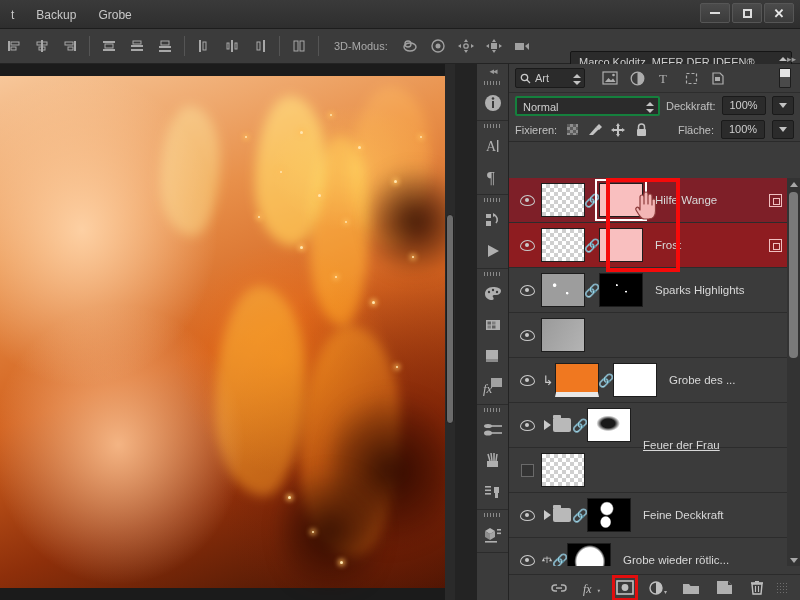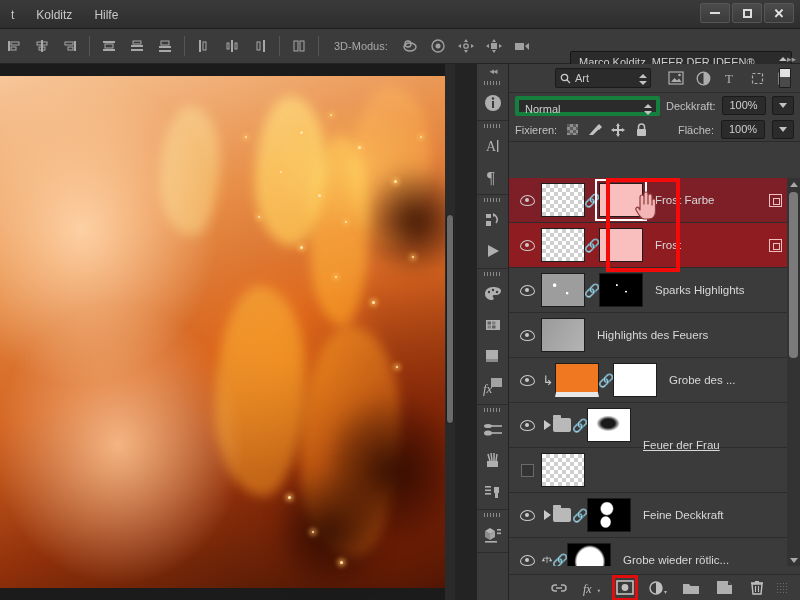--- a/index.html
+++ b/index.html
@@ -149,37 +149,37 @@
     position: absolute; left: -7px; top: 2px;
     width: 0; height: 0; border-left: 4px solid transparent; border-right: 4px solid transparent;
     border-top: 5px solid #bdbdbd;
   }
 
   .filter-row {
     height: 29px; background: #3b3b3b; display: flex; align-items: center;
     padding: 0 6px; border-bottom: 1px solid #2d2d2d;
   }
   .kind-select {
-    width: 96px; height: 20px; background: #2b2b2b; border: 1px solid #1a1a1a;
+    width: 70px; height: 20px; background: #2b2b2b; border: 1px solid #1a1a1a;
     border-radius: 2px; color: #c8c8c8; font-size: 11px;
-    display: flex; align-items: center; gap: 4px; padding: 0 4px; position: relative; margin-left: 40px;
+    display: flex; align-items: center; gap: 4px; padding: 0 4px; position: relative;
   }
   .kind-select .spin { right: 3px; top: 2px; }
   .filter-icons { display: flex; align-items: center; gap: 9px; margin-left: 16px; }
   .filt-ico { width: 18px; height: 18px; display:flex;align-items:center;justify-content:center; opacity:.85; }
   .toggle-sw {
     position: absolute; right: 9px; width: 12px; height: 20px; border: 1px solid #1d1d1d;
     background: linear-gradient(#e3e3e3 0 45%, #4a4a4a 45% 100%); border-radius: 1px;
   }
 
   .blend-row {
     height: 25px; display: flex; align-items: center; padding: 0 6px; gap: 6px;
   }
   .blend-select {
-    width: 145px; height: 20px; background: #2b2b2b; border: 4px solid #15803d;
+    width: 145px; height: 20px; background: #2b2b2b; border: 2px solid #15803d;
     border-radius: 2px; color: #cfcfcf; font-size: 11px; line-height: 18px;
     padding-left: 6px; position: relative;
   }
   .blend-select .spin { right: 4px; top: 2px; }
   .fld-label { color: #c0c0c0; font-size: 11px; }
   .num-box {
     width: 44px; height: 19px; background: #2b2b2b; border: 1px solid #1a1a1a;
     border-radius: 2px; color: #cfcfcf; font-size: 11px; text-align: center; line-height: 17px;
   }
   .mini-drop {
@@ -316,22 +316,22 @@
   }
 </style>
 </head>
 <body>
 
 <div id="app">
 
   <div class="titlebar">
     <div class="menubar">
       <div class="menu-item">t</div>
-      <div class="menu-item">Kolditz</div>
-      <div class="menu-item">Hilfe</div>
+      <div class="menu-item">Backup</div>
+      <div class="menu-item">Grobe</div>
     </div>
     <div class="winbtns">
       <div class="winbtn">
           <span class="wb-min"></span>
         </div>
       <div class="winbtn">
           <span class="wb-max"></span>
         </div>
       <div class="winbtn close">
           <span class="wb-x">✕</span>
@@ -728,21 +728,21 @@
             <span class="eye">
               <b></b>
             </span>
           </div>
         <div class="thumb checker"></div>
         <div class="link-ico">🔗</div>
         <div style="position:relative;">
           <div class="thumb pink"></div>
           <div class="focus-frame"></div>
         </div>
-        <div class="layer-name">Frost Farbe</div>
+        <div class="layer-name">Hilfe Wange</div>
         <div class="fx-badge">
             <span class="fx-sq"></span>
           </div>
       </div>
 
       <div class="layer-row sel-red2">
         <div class="eye-cell">
             <span class="eye">
               <b></b>
             </span>
@@ -768,21 +768,20 @@
         <div class="layer-name">Sparks Highlights</div>
       </div>
 
       <div class="layer-row">
         <div class="eye-cell">
             <span class="eye">
               <b></b>
             </span>
           </div>
         <div class="thumb gray" style="background:linear-gradient(120deg,#9a9a9a,#b4b4b4);"></div>
-        <div class="layer-name">Highlights des Feuers</div>
       </div>
 
       <div class="layer-row">
         <div class="eye-cell">
             <span class="eye">
               <b></b>
             </span>
           </div>
         <div class="clip-arrow">↳</div>
         <div class="thumb orange" style="border-bottom:5px solid #e8e8e8;"></div>

